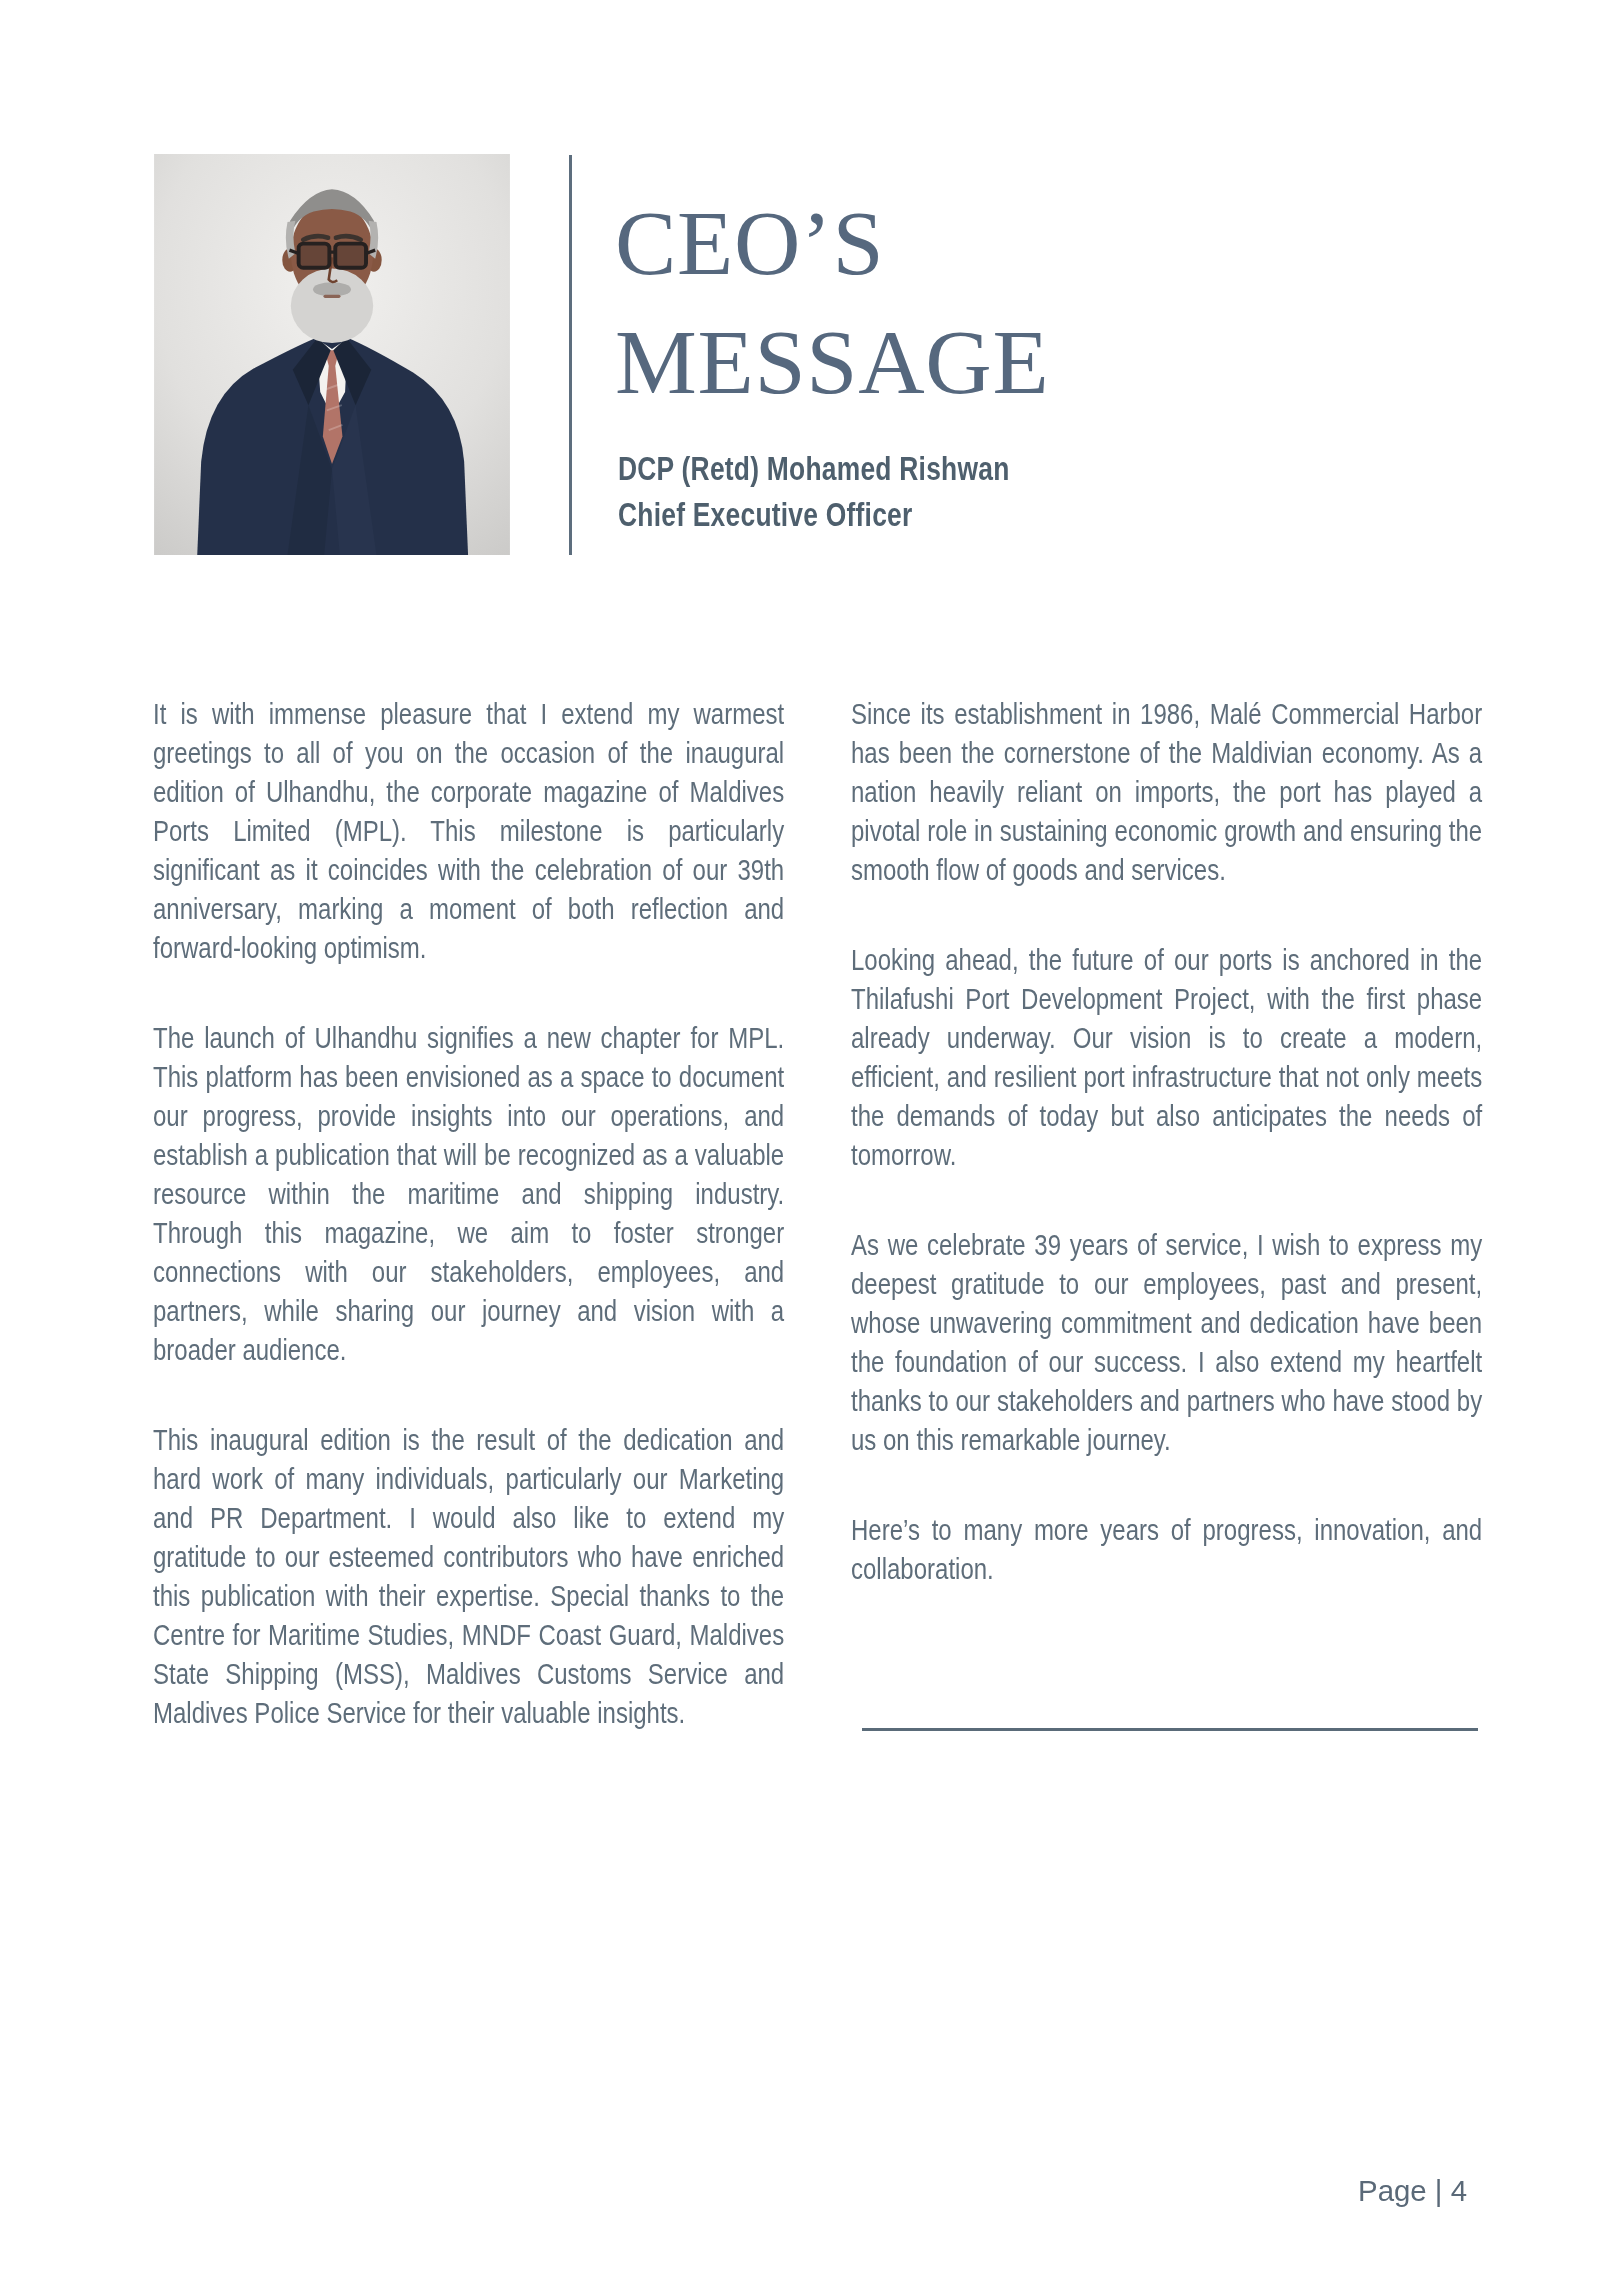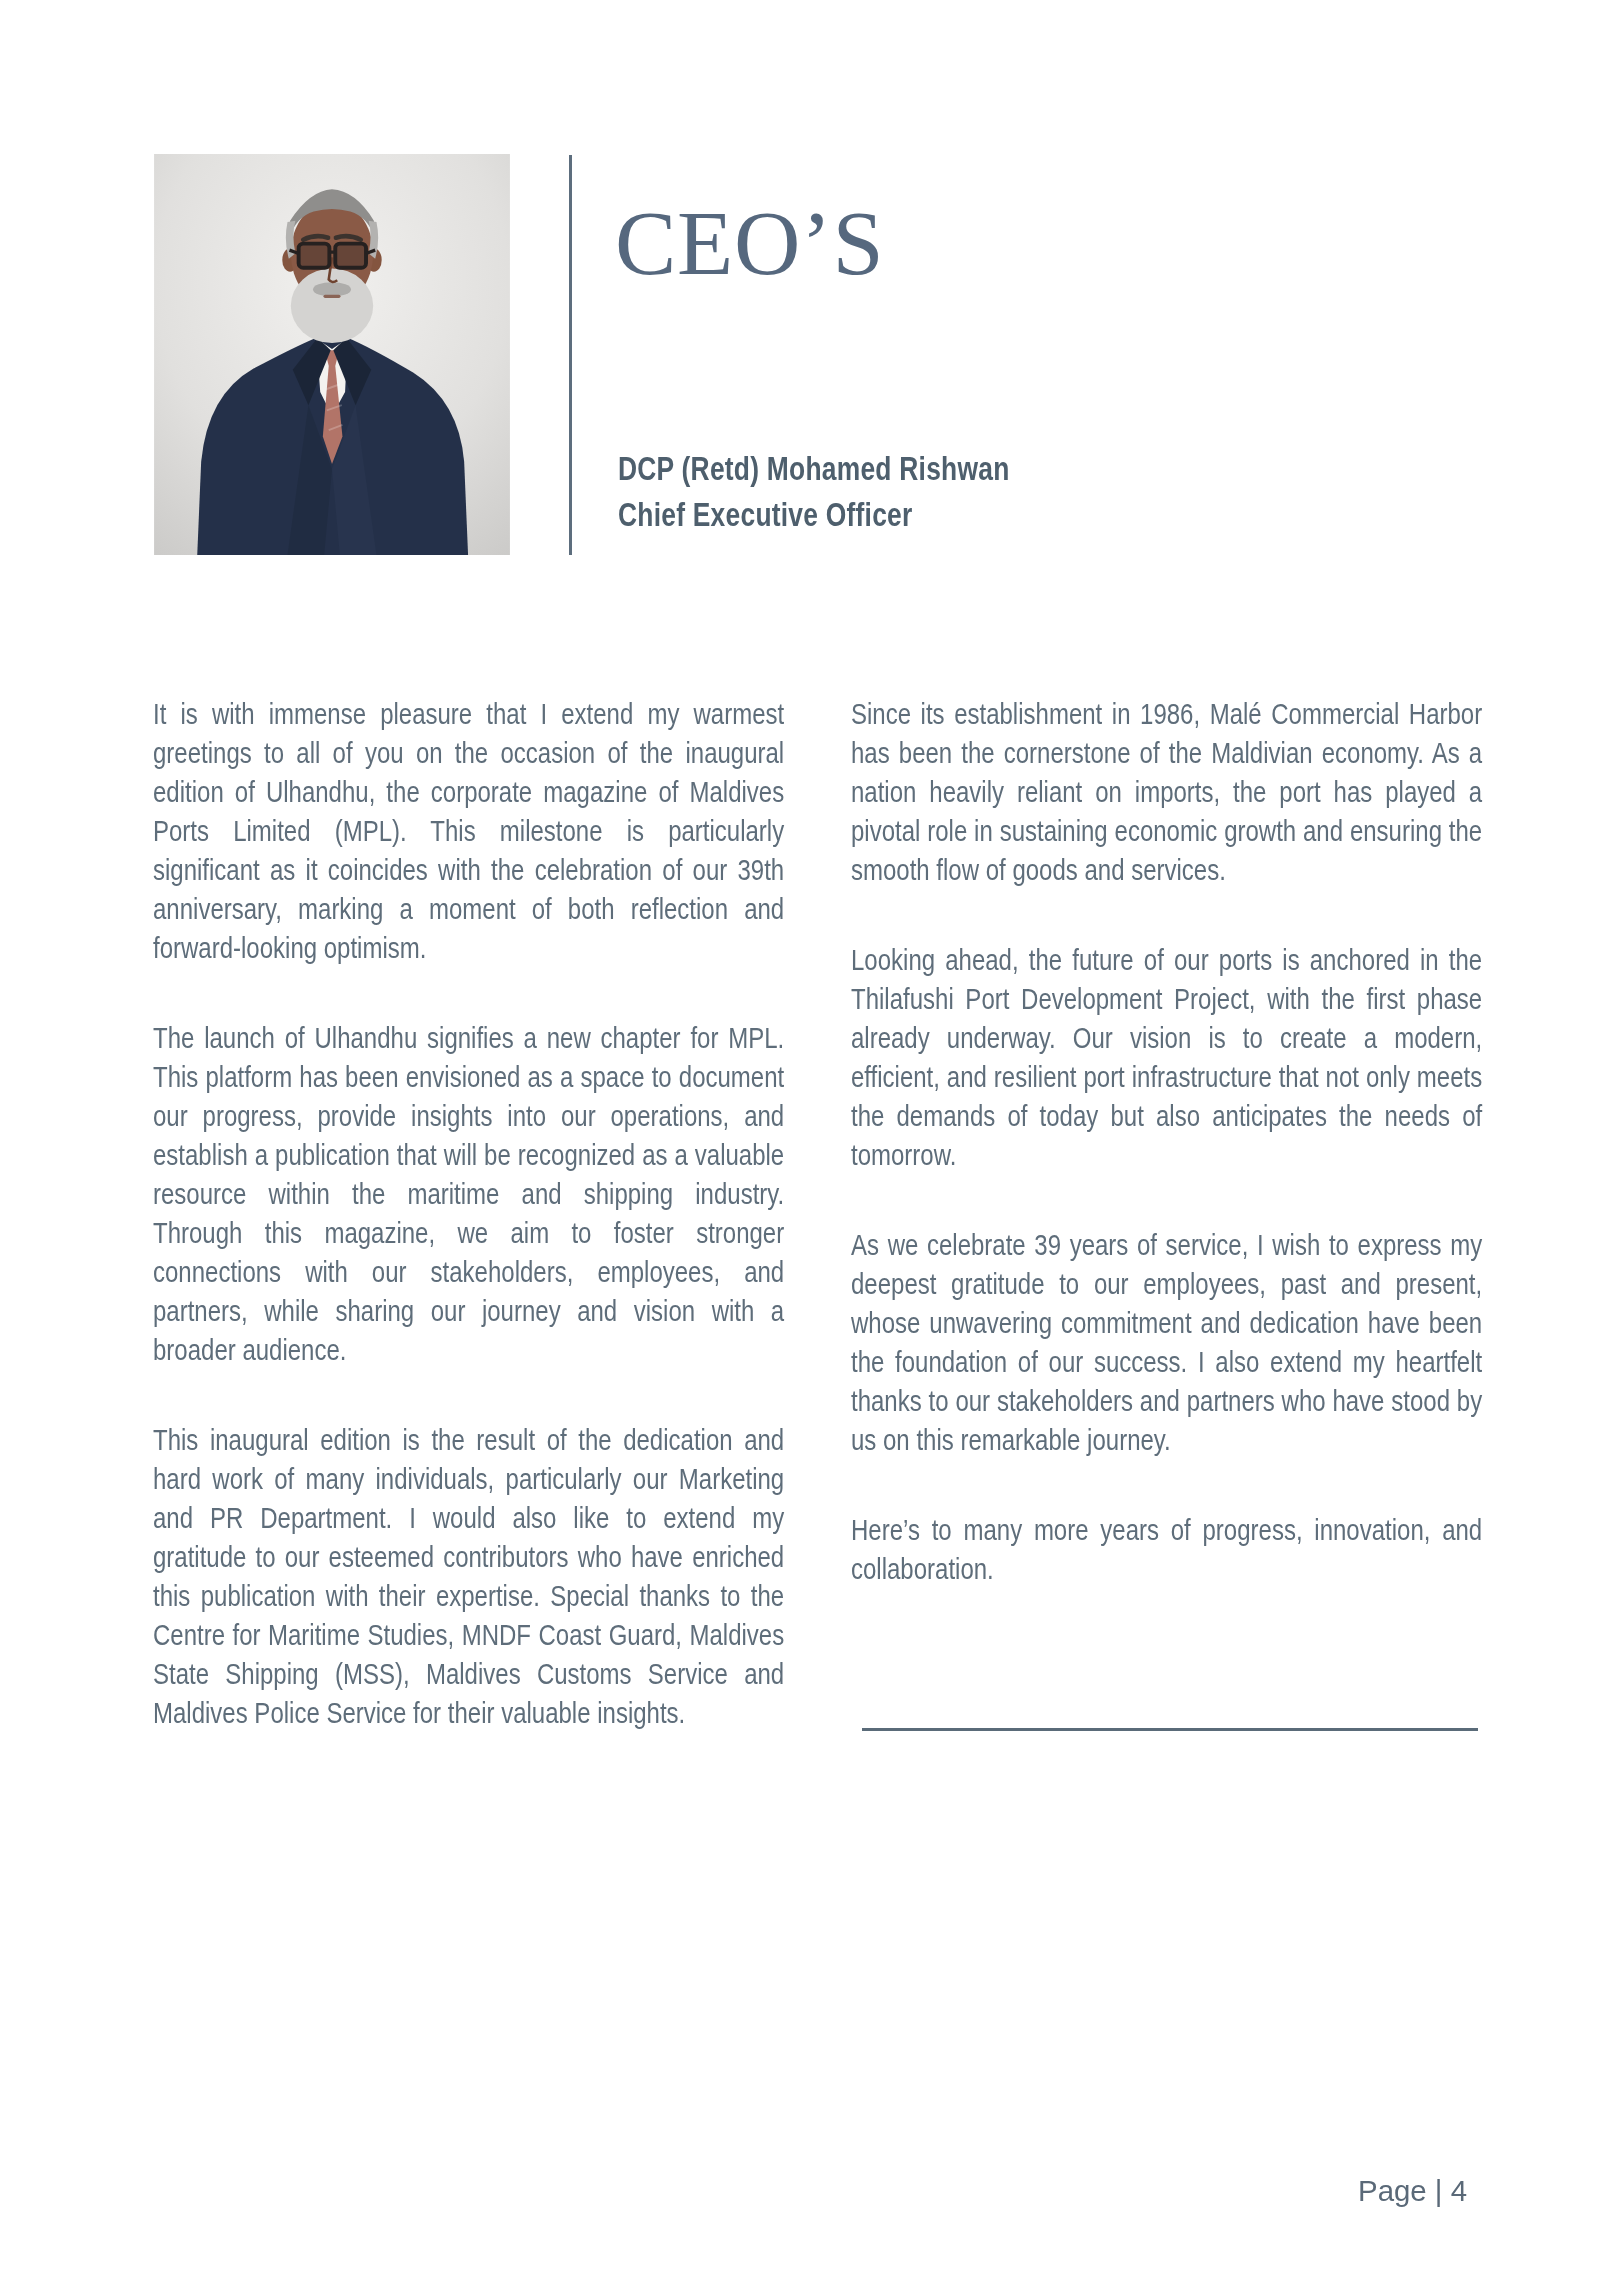--- a/index.html
+++ b/index.html
@@ -112,20 +112,21 @@
       <path d="M221,152 L207,147" stroke-width="5" fill="none"></path>
       <path d="M324,152 L338,147" stroke-width="5" fill="none"></path>
     </g>
   </svg>
 </div>
 
 <div class="vdivider"></div>
 
 <div class="title-block">
   <div>CEO’S</div>
+  <div>MESSAGE</div>
 </div>
 
 <div class="person-block">
   <div>DCP (Retd) Mohamed Rishwan</div>
   <div>Chief Executive Officer</div>
 </div>
 
 <div class="col col-left">
   <p>It is with immense pleasure that I extend my warmest greetings to all of you on the occasion of the inaugural edition of Ulhandhu, the corporate magazine of Maldives Ports Limited (MPL). This milestone is particularly significant as it coincides with the celebration of our 39th anniversary, marking a moment of both reflection and forward-looking optimism.</p>
   <p>The launch of Ulhandhu signifies a new chapter for MPL. This platform has been envisioned as a space to document our progress, provide insights into our operations, and establish a publication that will be recognized as a valuable resource within the maritime and shipping industry. Through this magazine, we aim to foster stronger connections with our stakeholders, employees, and partners, while sharing our journey and vision with a broader audience.</p>

